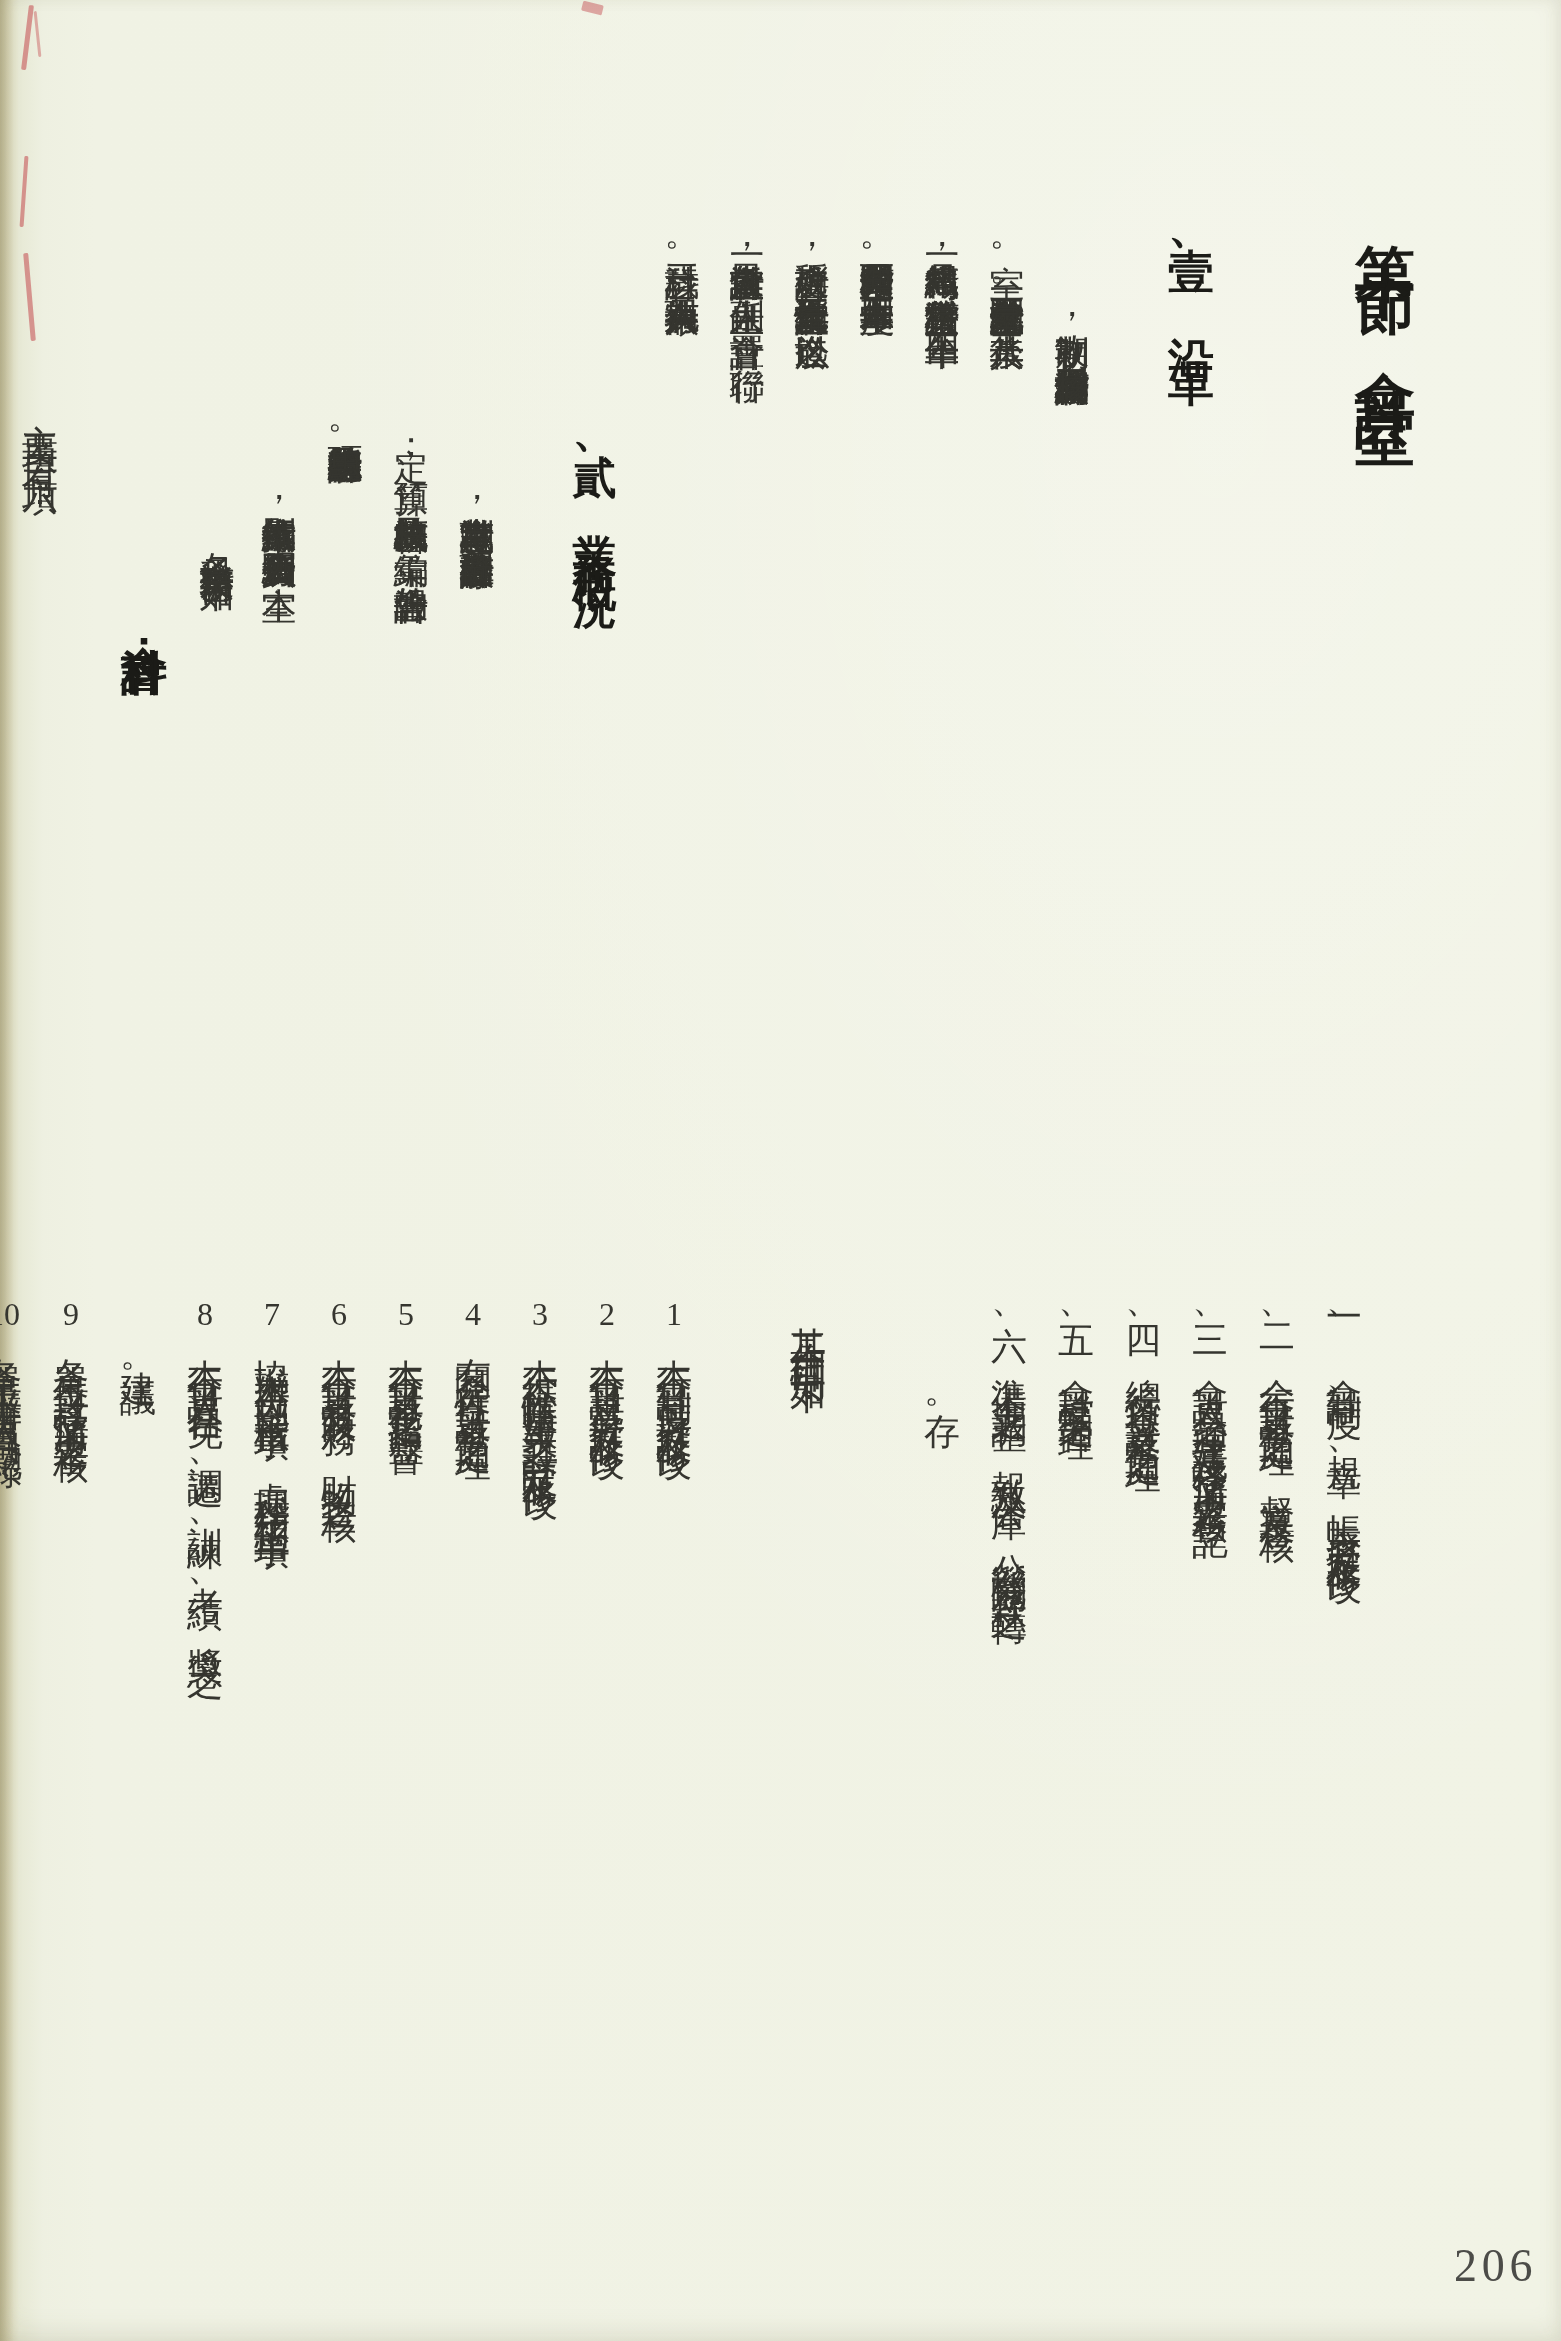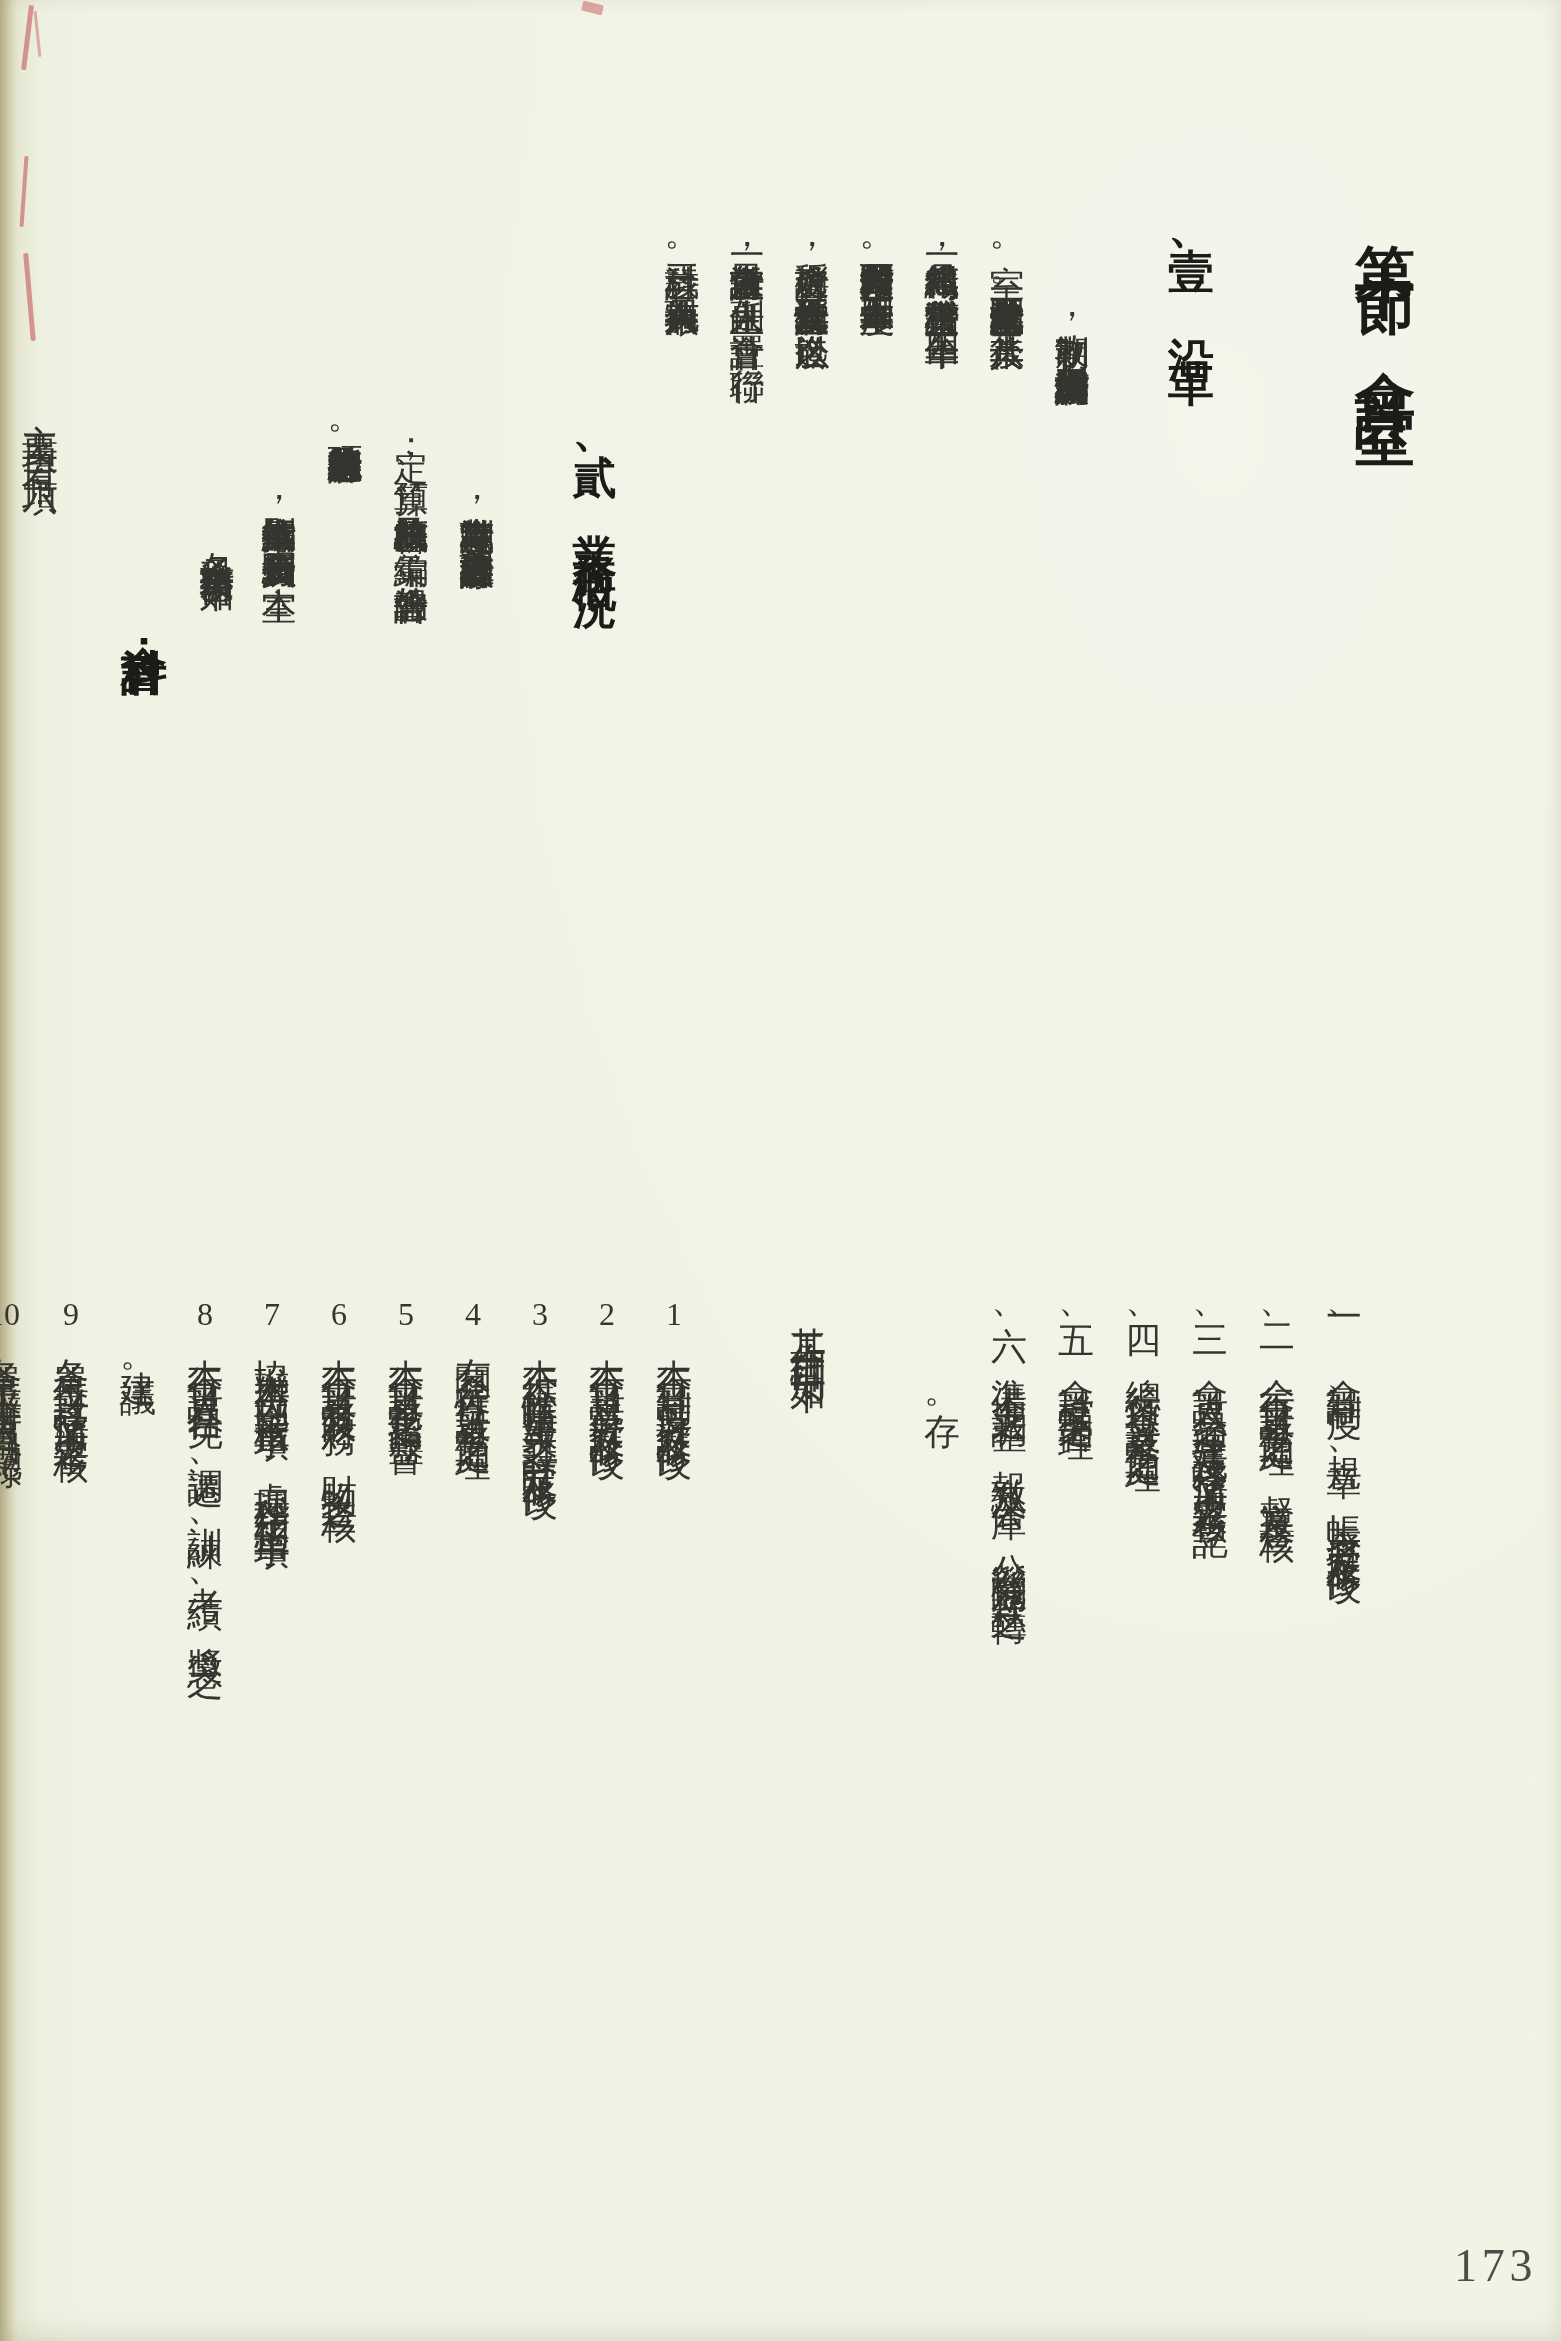--- a/index.html
+++ b/index.html
@@ -89,16 +89,16 @@
   <div class="v note-line">主要項目有六項：</div>
 
   <div class="v bottom-block">
     <div id="duties-host" style="display:contents"><div class="line">一、會計制度、規章、帳表之擬定及修改。</div><div class="line">二、全行會計事務之處理、督導及查核。</div><div class="line">三、會計人員之管理建議及移交淸册之審核登記。</div><div class="line">四、總行各項會計業務之處理。</div><div class="line">五、會計檔案之管理。</div><div class="line">六、準備金之調整、報繳及公庫、公營機關存款之轉
 　　存。</div></div>
     <div class="line">其工作細目則如下：</div>
     <div id="details-host" style="display:contents"><div class="line detail"><span class="num">1</span><span class="txt">本行會計制度之擬訂及修改。</span></div><div class="line detail"><span class="num">2</span><span class="txt">本行會計規章之擬訂及修改。</span></div><div class="line detail"><span class="num">3</span><span class="txt">本行綜合性帳簿報表之設計訂定及修改。</span></div><div class="line detail"><span class="num">4</span><span class="txt">有關全行性會計事務之處理。</span></div><div class="line detail"><span class="num">5</span><span class="txt">本行會計事務之指導監督。</span></div><div class="line detail"><span class="num">6</span><span class="txt">本行會計事務及財務、財物之查核。</span></div><div class="line detail"><span class="num">7</span><span class="txt">協辦本行內部審核事項，處理稽核糾正事項。</span></div><div class="line detail"><span class="num">8</span><span class="txt">本行會計人員任免、調遷、訓練、考績、獎懲之
 　建議。</span></div><div class="line detail"><span class="num">9</span><span class="txt">各單位會計移交淸册之審核。</span></div><div class="line detail"><span class="num">10</span><span class="txt">各單位主辦會計人員異動紀錄。</span></div></div>
   </div>
 
-  <div class="page-number">173</div>
+  <div class="page-number">206</div>
 
 </div>
 
 
 </body></html>

